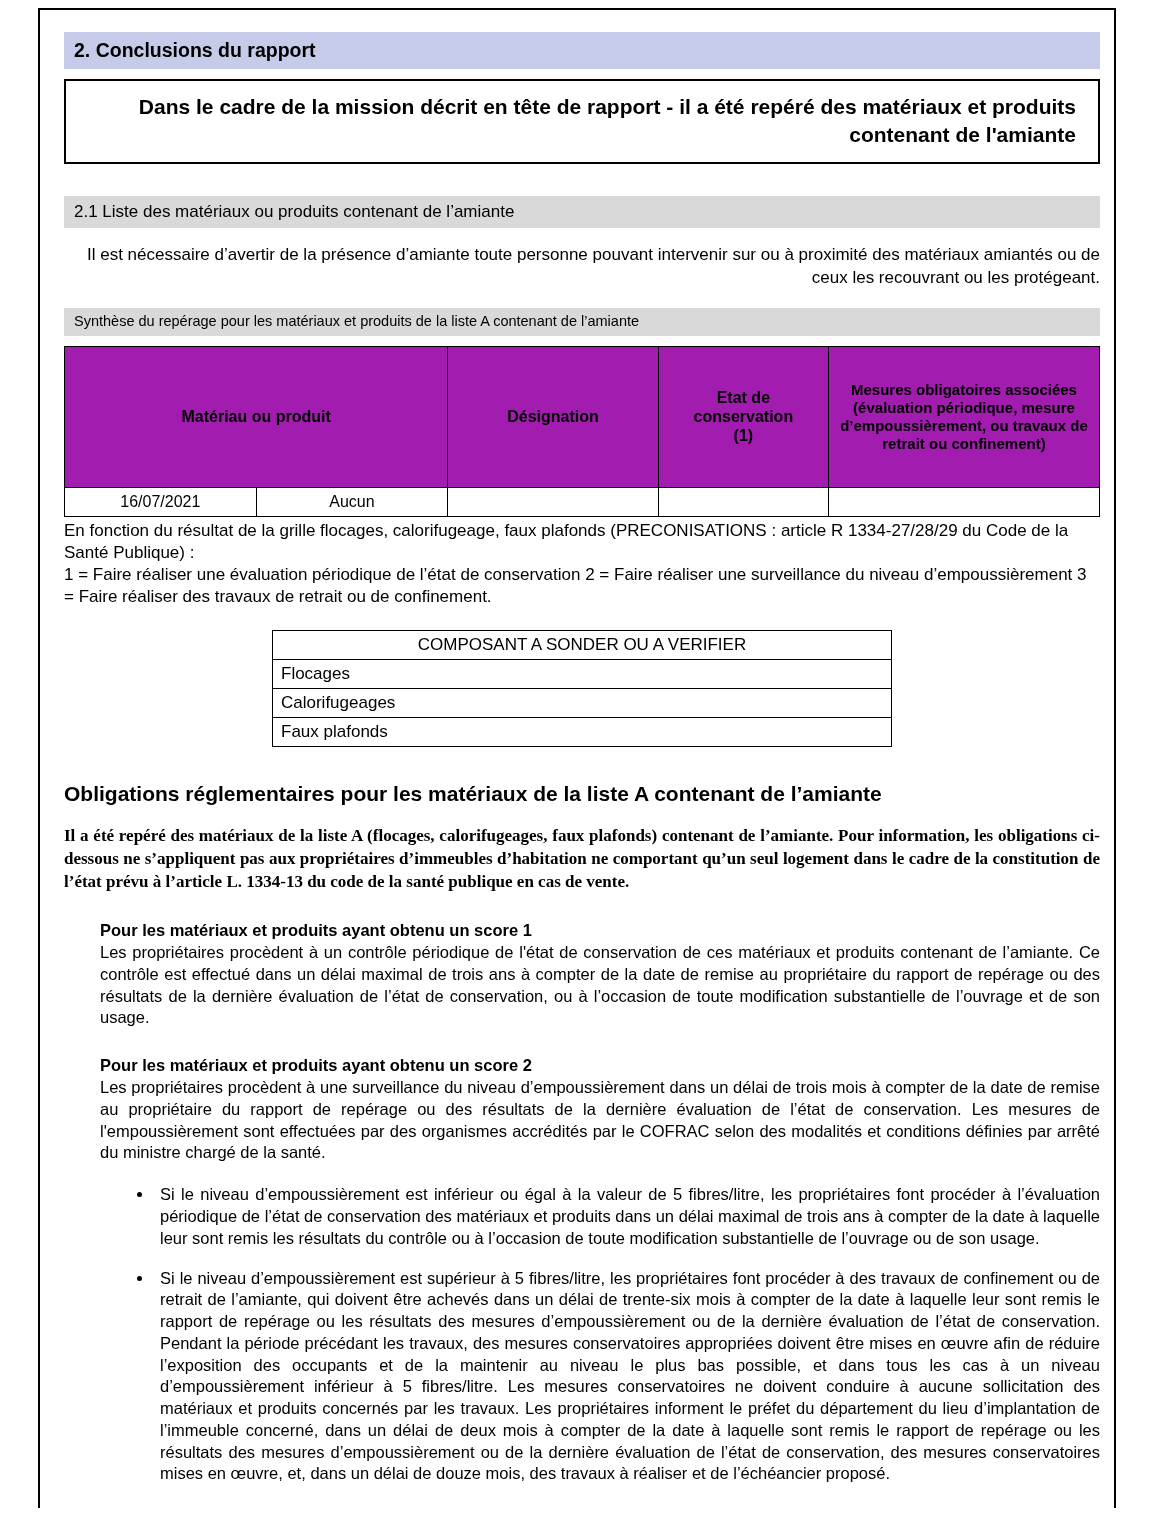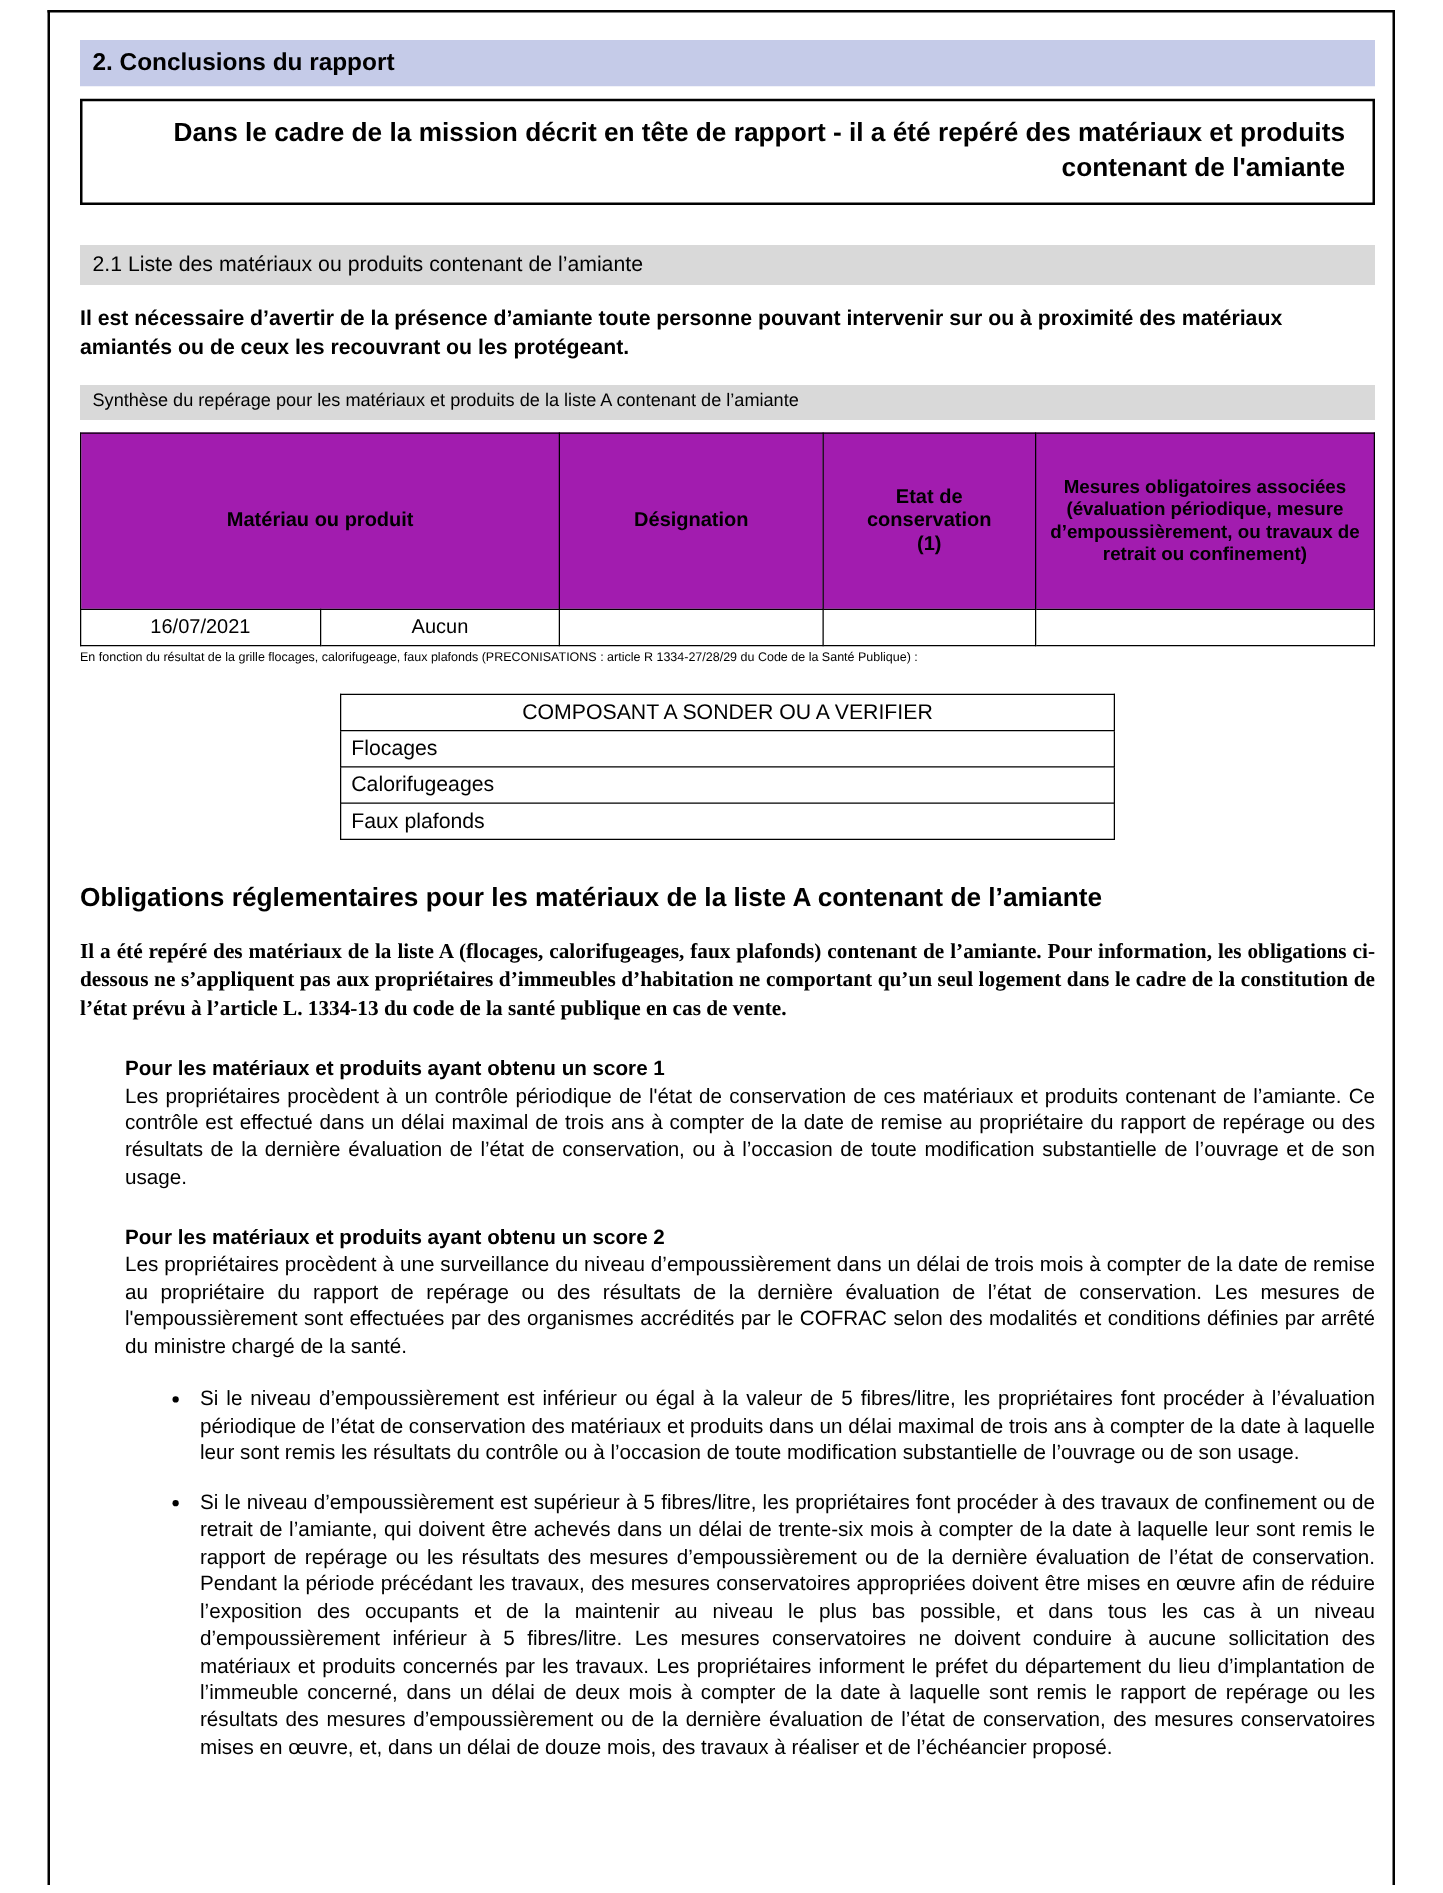--- a/index.html
+++ b/index.html
@@ -63,23 +63,24 @@
     margin-top: 10px;
     padding: 12px 22px 14px 22px;
     text-align: right;
     font-size: 21px;
     font-weight: bold;
     line-height: 1.3;
   }
 
   .warning-text {
     font-size: 17px;
-    font-weight: bold;
+    font-weight: normal;
     line-height: 1.35;
-    margin: 16px 0 18px 0;
+    margin: 16px 0 18px 20px;
+    text-align: right;
   }
 
   
   table.synth {
     border-collapse: collapse;
     width: 100%;
     margin-top: 10px;
     table-layout: fixed;
   }
   table.synth th {
@@ -101,21 +102,21 @@
     text-align: center;
     padding: 3px 4px;
     height: 22px;
   }
   .th-mat { width: 38%; height: 128px; }
   .th-des { width: 20%; }
   .th-etat { width: 16%; }
   .th-mes { width: 26%; }
 
   .footnote {
-    font-size: 10px;
+    font-size: 17px;
     line-height: 1.3;
     margin-top: 3px;
   }
 
   
   .listeA-wrap {
     display: flex;
     justify-content: center;
     margin-top: 22px;
   }
@@ -222,20 +223,21 @@
           <td style="width:26%;">Aucun</td>
           <td></td>
           <td></td>
           <td></td>
         </tr>
       </tbody>
     </table>
 
     <div class="footnote">
       <div>En fonction du résultat de la grille flocages, calorifugeage, faux plafonds (PRECONISATIONS : article R 1334-27/28/29 du Code de la Santé Publique) :</div>
+      <div>1 = Faire réaliser une évaluation périodique de l’état de conservation    2 = Faire réaliser une surveillance du niveau d’empoussièrement  3 = Faire réaliser des travaux de retrait ou de confinement.</div>
     </div>
 
     <div class="listeA-wrap">
       <table class="listeA">
         <tbody>
         <tr>
           <td class="center">COMPOSANT A SONDER OU A VERIFIER</td>
         </tr>
         <tr>
           <td class="left">Flocages</td>

